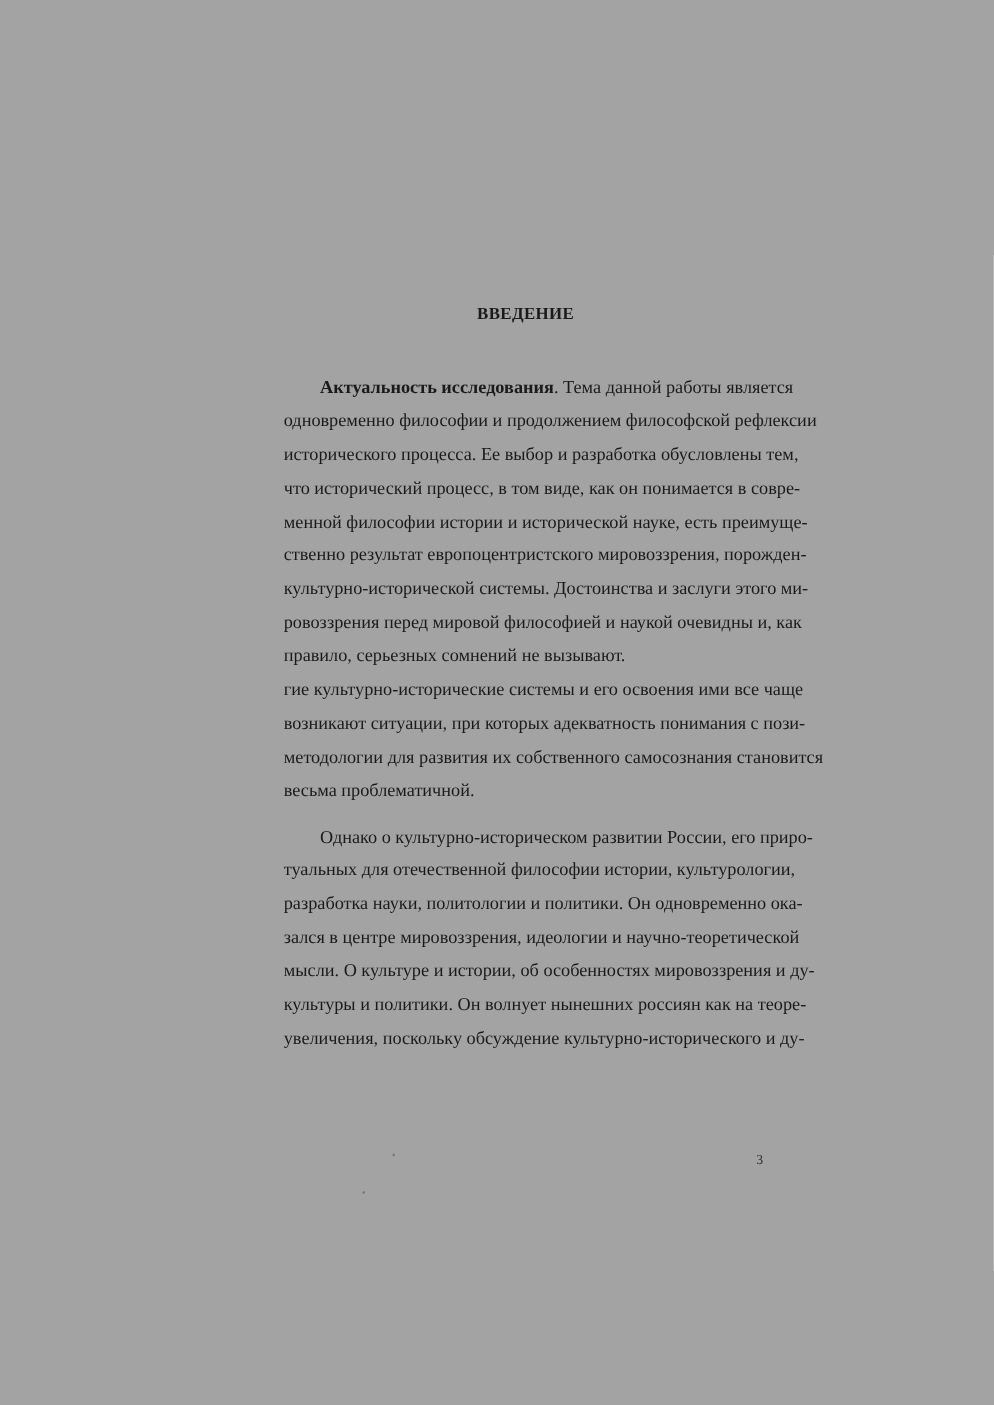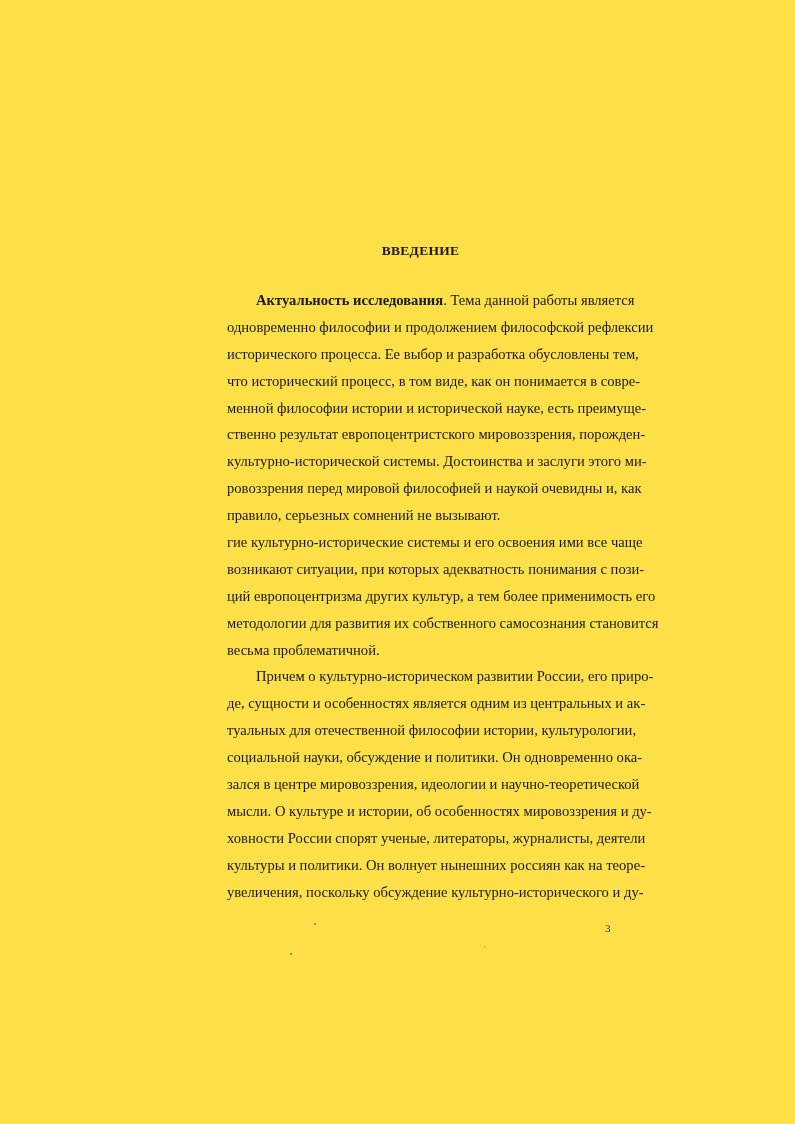--- a/index.html
+++ b/index.html
@@ -14,21 +14,21 @@
       overflow: hidden;
       font-family: "Liberation Serif", "DejaVu Serif", serif;
       color: #1a1a1a;
     }
     .page {
       position: absolute;
       left: 0;
       top: 0;
       width: 795px;
       height: 1124px;
-      background: #fde047;
+      background: #a3a3a3;
     }
     .heading {
       position: absolute;
       left: 0;
       width: 795px;
       top: 243px;
       text-align: center;
       font-weight: bold;
       font-size: 13.5px;
       letter-spacing: 0.3px;
@@ -48,20 +48,21 @@
       white-space: nowrap;
       text-align: justify;
       text-align-last: justify;
       height: 26.9px;
     }
     .line.last {
       text-align-last: left;
     }
     .line.indent {
       padding-left: 29px;
+      margin-top: 10px;
     }
     .bold {
       font-weight: bold;
     }
     .page-number {
       position: absolute;
       left: 605px;
       top: 922px;
       font-size: 11px;
       color: #333;
@@ -89,33 +90,30 @@
       <span class="line">менной философии истории и исторической науке, есть преимуще-</span>
       <span class="line">ственно результат европоцентристского мировоззрения, порожден-</span>
       <span class="line">культурно-исторической системы. Достоинства и заслуги этого ми-</span>
       <span class="line">ровоззрения перед мировой философией и наукой очевидны и, как</span>
       <span class="line last">правило, серьезных сомнений не вызывают.</span>
     </div>
 
     <div>
       <span class="line">гие культурно-исторические системы и его освоения ими все чаще</span>
       <span class="line">возникают ситуации, при которых адекватность понимания с пози-</span>
-      <span class="line">ций европоцентризма других культур, а тем более применимость его</span>
       <span class="line">методологии для развития их собственного самосознания становится</span>
       <span class="line last">весьма проблематичной.</span>
     </div>
 
     <div>
-      <span class="line indent">Причем о культурно-историческом развитии России, его приро-</span>
-      <span class="line">де, сущности и особенностях является одним из центральных и ак-</span>
+      <span class="line indent">Однако о культурно-историческом развитии России, его приро-</span>
       <span class="line">туальных для отечественной философии истории, культурологии,</span>
-      <span class="line">социальной науки, обсуждение и политики. Он одновременно ока-</span>
+      <span class="line">разработка науки, политологии и политики. Он одновременно ока-</span>
       <span class="line">зался в центре мировоззрения, идеологии и научно-теоретической</span>
       <span class="line">мысли. О культуре и истории, об особенностях мировоззрения и ду-</span>
-      <span class="line">ховности России спорят ученые, литераторы, журналисты, деятели</span>
       <span class="line">культуры и политики. Он волнует нынешних россиян как на теоре-</span>
       <span class="line">увеличения, поскольку обсуждение культурно-исторического и ду-</span>
     </div>
 
   </div>
 
   <div class="page-number">3</div>
 
   <span class="speck" style="left:314px; top:923px; width:2px; height:2px;"></span>
   <span class="speck" style="left:290px; top:953px; width:2px; height:2px;"></span>

